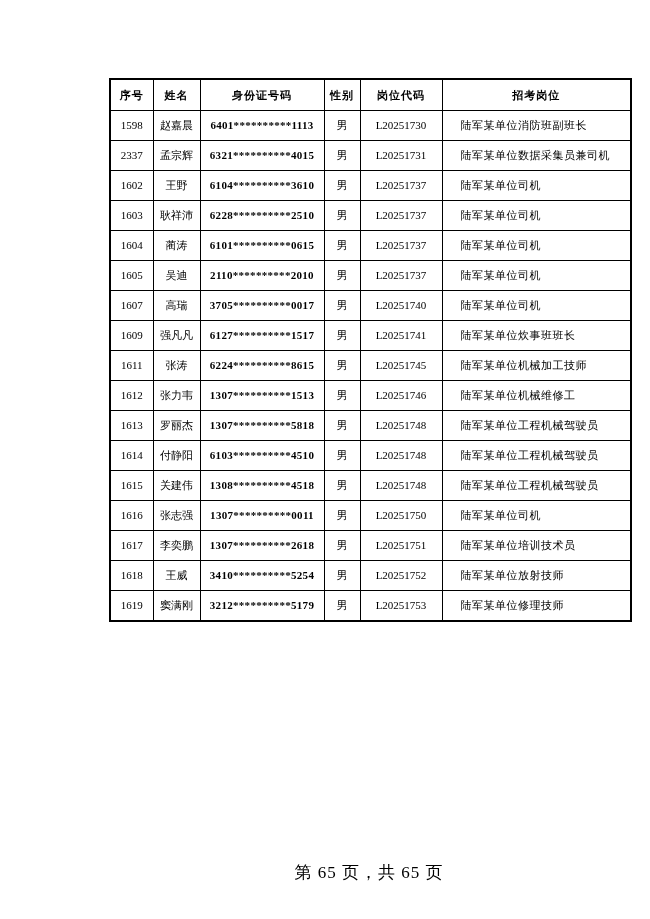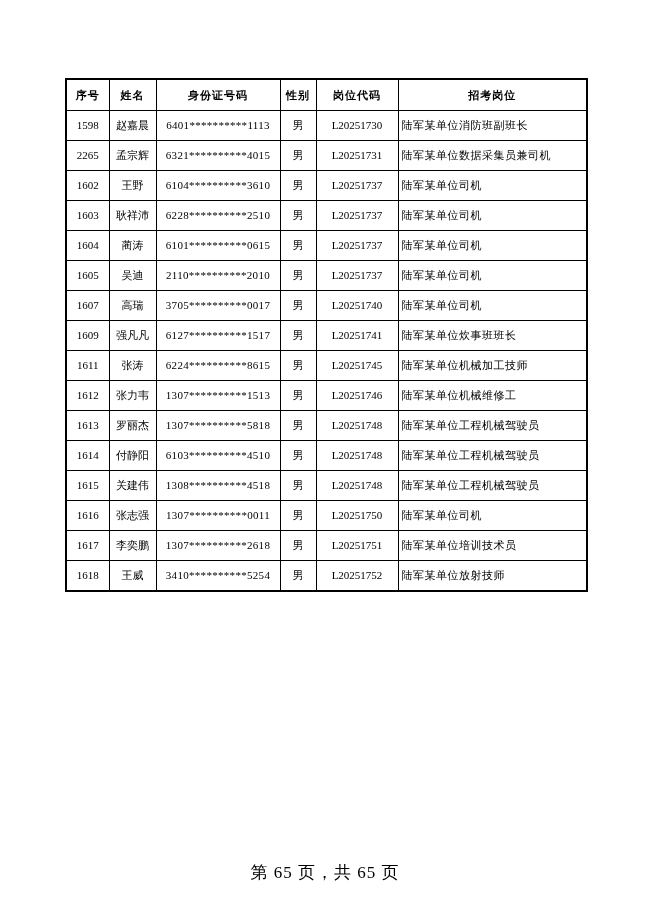--- a/index.html
+++ b/index.html
@@ -13,20 +13,21 @@
     font-family: "Liberation Serif", "DejaVu Serif", serif;
     color: #000000;
     position: relative;
     overflow: hidden;
   }
   .page {
     position: relative;
     width: 598px;
     height: 919px;
     background: #ffffff;
+    margin-left: 44px;
   }
   table.roster {
     position: absolute;
     left: 65px;
     top: 78px;
     width: 521px;
     border-collapse: collapse;
     table-layout: fixed;
     border: 2px solid #000000;
   }
@@ -45,25 +46,26 @@
     font-weight: bold;
     height: 28px;
     letter-spacing: 1px;
   }
   table.roster td {
     height: 27px;
     font-weight: normal;
   }
   table.roster td.pos-cell {
     text-align: left;
-    padding-left: 3px;
+    padding-left: 18px;
     letter-spacing: 0.5px;
   }
   table.roster td.id-cell {
     letter-spacing: 0.3px;
+    font-weight: bold;
   }
   .page-footer {
     position: absolute;
     left: 0;
     top: 861px;
     width: 650px;
     text-align: center;
     font-size: 17px;
     letter-spacing: 1px;
     color: #000000;
@@ -96,21 +98,21 @@
     <tbody id="roster-body">
         <tr>
           <td>1598</td>
           <td>赵嘉晨</td>
           <td class="id-cell">6401**********1113</td>
           <td>男</td>
           <td>L20251730</td>
           <td class="pos-cell">陆军某单位消防班副班长</td>
         </tr>
         <tr>
-          <td>2265</td>
+          <td>2337</td>
           <td>孟宗辉</td>
           <td class="id-cell">6321**********4015</td>
           <td>男</td>
           <td>L20251731</td>
           <td class="pos-cell">陆军某单位数据采集员兼司机</td>
         </tr>
         <tr>
           <td>1602</td>
           <td>王野</td>
           <td class="id-cell">6104**********3610</td>
@@ -215,18 +217,26 @@
           <td class="pos-cell">陆军某单位培训技术员</td>
         </tr>
         <tr>
           <td>1618</td>
           <td>王威</td>
           <td class="id-cell">3410**********5254</td>
           <td>男</td>
           <td>L20251752</td>
           <td class="pos-cell">陆军某单位放射技师</td>
         </tr>
+        <tr>
+          <td>1619</td>
+          <td>窦满刚</td>
+          <td class="id-cell">3212**********5179</td>
+          <td>男</td>
+          <td>L20251753</td>
+          <td class="pos-cell">陆军某单位修理技师</td>
+        </tr>
       </tbody>
   </table>
 
   <div class="page-footer">第 65 页，共 65 页</div>
 
 </div>
 
 </body></html>

